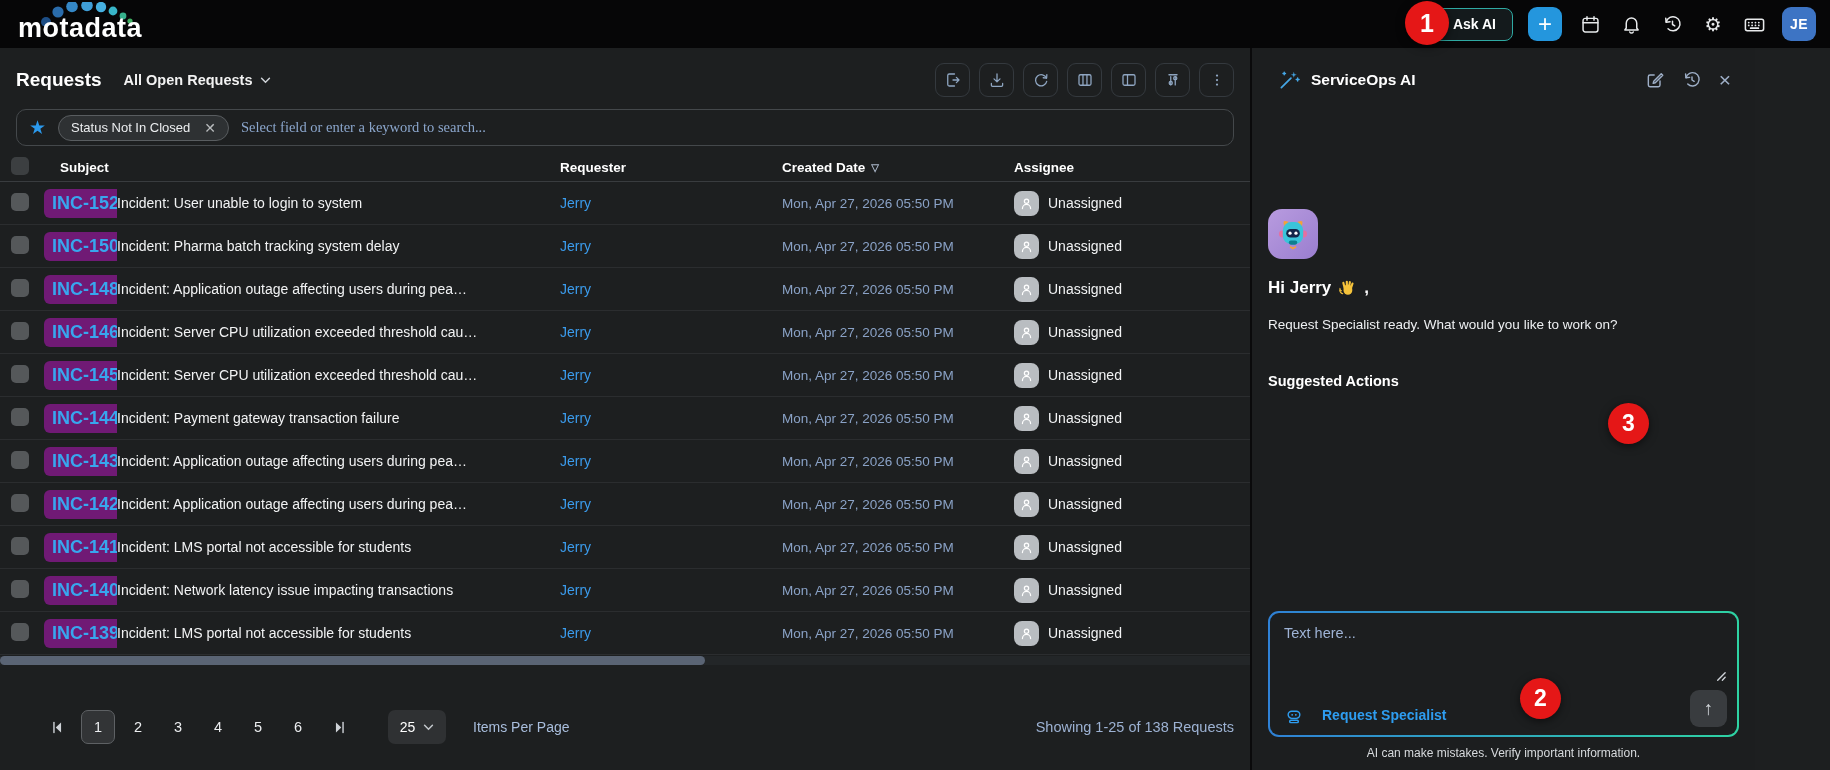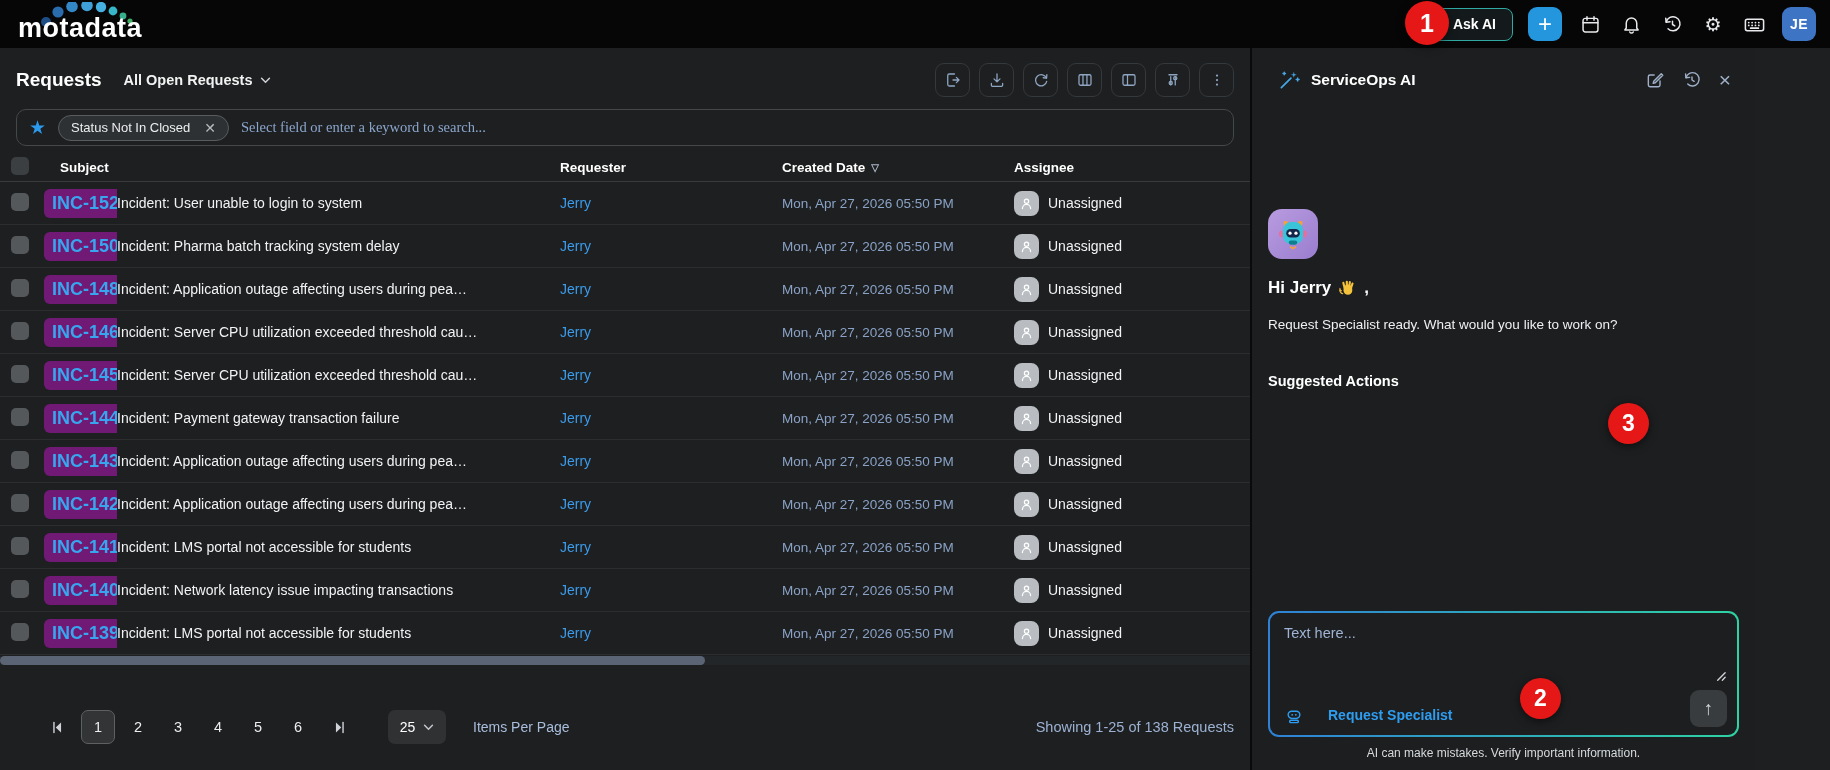--- a/index.html
+++ b/index.html
@@ -131,21 +131,21 @@
 
   .ai-input-wrap { margin-top:auto; padding:2px; border-radius:11px;
     background:linear-gradient(90deg,#2f81d6,#2ed3a3); }
   .ai-input-box { background:#1c1e1f; border-radius:9px; position:relative; height:122px; padding:12px 14px; }
   .ai-textarea {
     width:70%; height:40px; background:transparent; border:none; outline:none; resize:none;
     color:#d7e2f2; font-size:14.5px; font-family:inherit;
   }
   .ai-textarea::placeholder { color:#9fb4d6; }
   .resize-handle { position:absolute; right:10px; top:56px; color:#cfd3d8; }
-  .agent-row { position:absolute; left:14px; bottom:10px; display:flex; align-items:center; gap:24px; }
+  .agent-row { position:absolute; left:14px; bottom:10px; display:flex; align-items:center; gap:18px; }
   .agent-label { color:#2e9df0; font-size:14px; font-weight:600; }
   .send-btn {
     position:absolute; right:10px; bottom:8px; width:37px; height:37px;
     background:#393c3f; border-radius:9px; color:#d0d4d8; font-size:19px;
     display:flex; align-items:center; justify-content:center;
   }
   .ai-disclaimer { text-align:center; padding:9px 0 10px 0; font-size:12px; color:#d7dadd; }
 
   
   .ann-badge {

